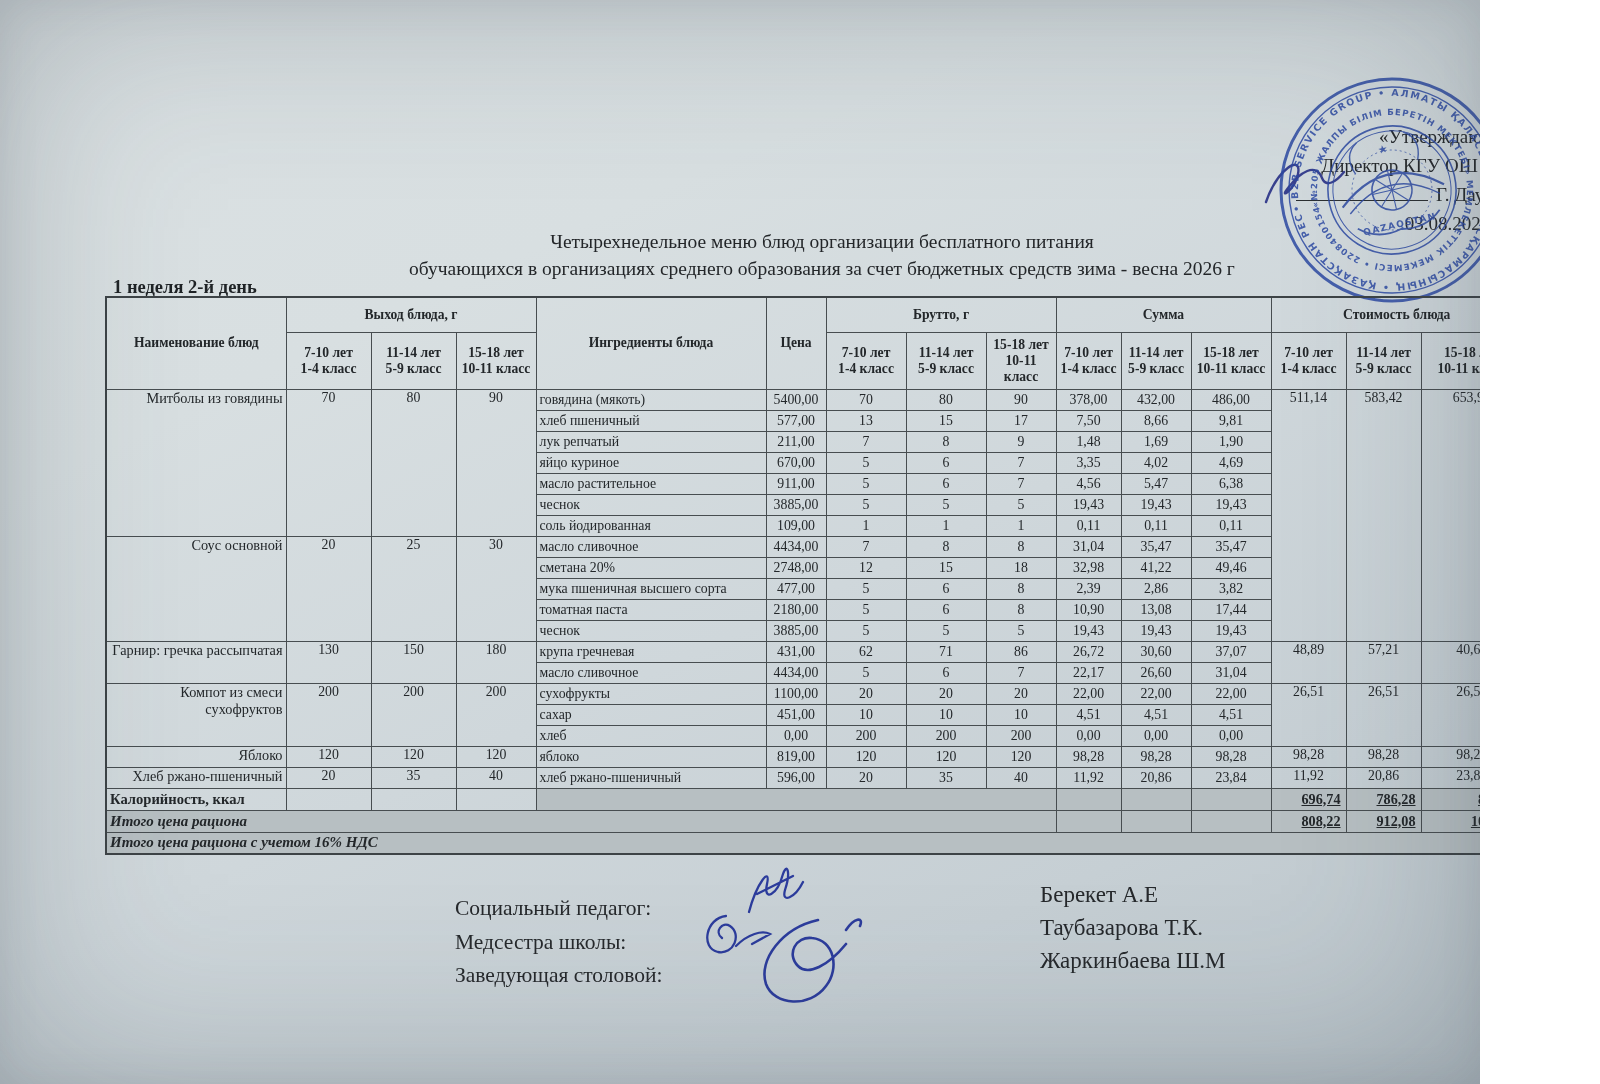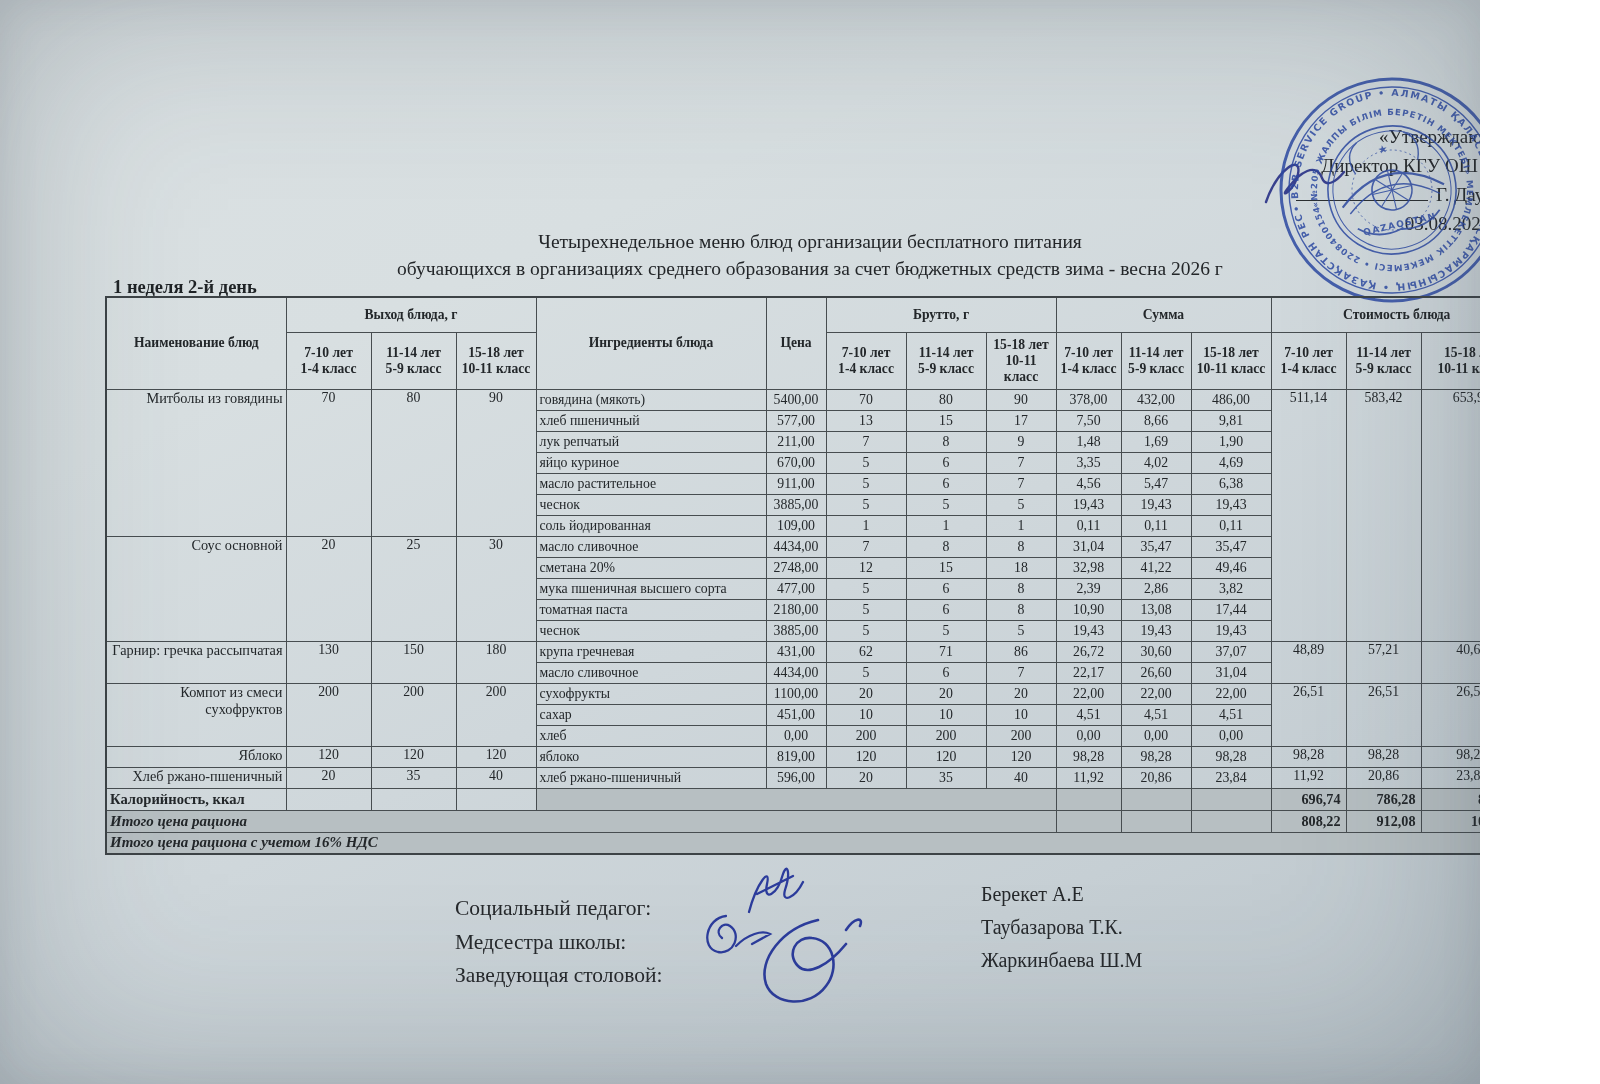--- a/index.html
+++ b/index.html
@@ -18,21 +18,21 @@
   .ap1{padding-right:58px;}
   .ap2{padding-right:16px;}
   .ap3{padding-right:14px;}
   .ap4{padding-right:52px;}
   .sig-underline{display:inline-block;width:132px;border-bottom:1.6px solid #2b2f32;
     height:14px;margin-right:8px;}
   
   .stamp{position:absolute;left:1272px;top:70px;width:240px;height:240px;opacity:.85;
     transform:rotate(-13deg);}
   
-  .title{position:absolute;left:90px;top:228px;width:1440px;text-align:center;
+  .title{position:absolute;left:102px;top:228px;width:1440px;text-align:center;
     font-size:19.5px;line-height:27px;color:#232629;}
   .day-label{position:absolute;left:113px;top:277px;font-size:18.5px;font-weight:bold;color:#1f2326;}
   
   table.menu{position:absolute;left:105px;top:296px;width:1417px;border-collapse:collapse;
     table-layout:fixed;font-family:"Liberation Serif",serif;color:#23272a;}
   table.menu td,table.menu th{border:1.2px solid #474d50;overflow:hidden;padding:0 3px;}
   table.menu{border:2px solid #3d4346;}
   thead th{font-size:13.6px;font-weight:bold;line-height:16px;text-align:center;vertical-align:middle;padding:1px 2px;}
   .age{white-space:pre-line;}
   tr.h1{height:35px;}
@@ -41,25 +41,25 @@
   .menu-body td{font-size:13.8px;line-height:15px;vertical-align:middle;}
   td.dish{font-size:14.3px;line-height:17px;vertical-align:top;padding-top:2px;text-align:right;}
   td.top{vertical-align:top;padding-top:2px;}
   td.ing{text-align:left;white-space:nowrap;}
   td.num{text-align:center;}
   tr.foot{height:22px;}
   tr.foot td{font-size:14.2px;margin-top:12px;}
   .cal-label{font-weight:bold;font-size:14.6px !important;text-align:left;}
   .tot-label{font-weight:bold;font-style:italic;font-size:15px !important;text-align:left;}
   .gray{background:#b7bfc2;}
-  .num-r{text-align:right;font-weight:bold;padding-right:5px !important;}
+  .num-r{text-align:right;font-weight:bold;padding-right:5px !important;text-decoration:underline;}
   
   .sign-labels{position:absolute;left:455px;top:892px;width:300px;text-align:left;
     font-size:21.5px;line-height:33.5px;color:#26292c;}
-  .sign-names{position:absolute;left:981px;top:878px;font-size:20px;line-height:33px;color:#26292c;}
+  .sign-names{position:absolute;left:1040px;top:878px;font-size:23px;line-height:33px;color:#26292c;}
   .ink{position:absolute;pointer-events:none;}
 </style>
 </head>
 <body>
 
 <div class="page">
 
   <div class="approval">
     <div class="ap1">«Утверждаю»</div>
     <div class="ap2">Директор КГУ ОШ № 205</div>

